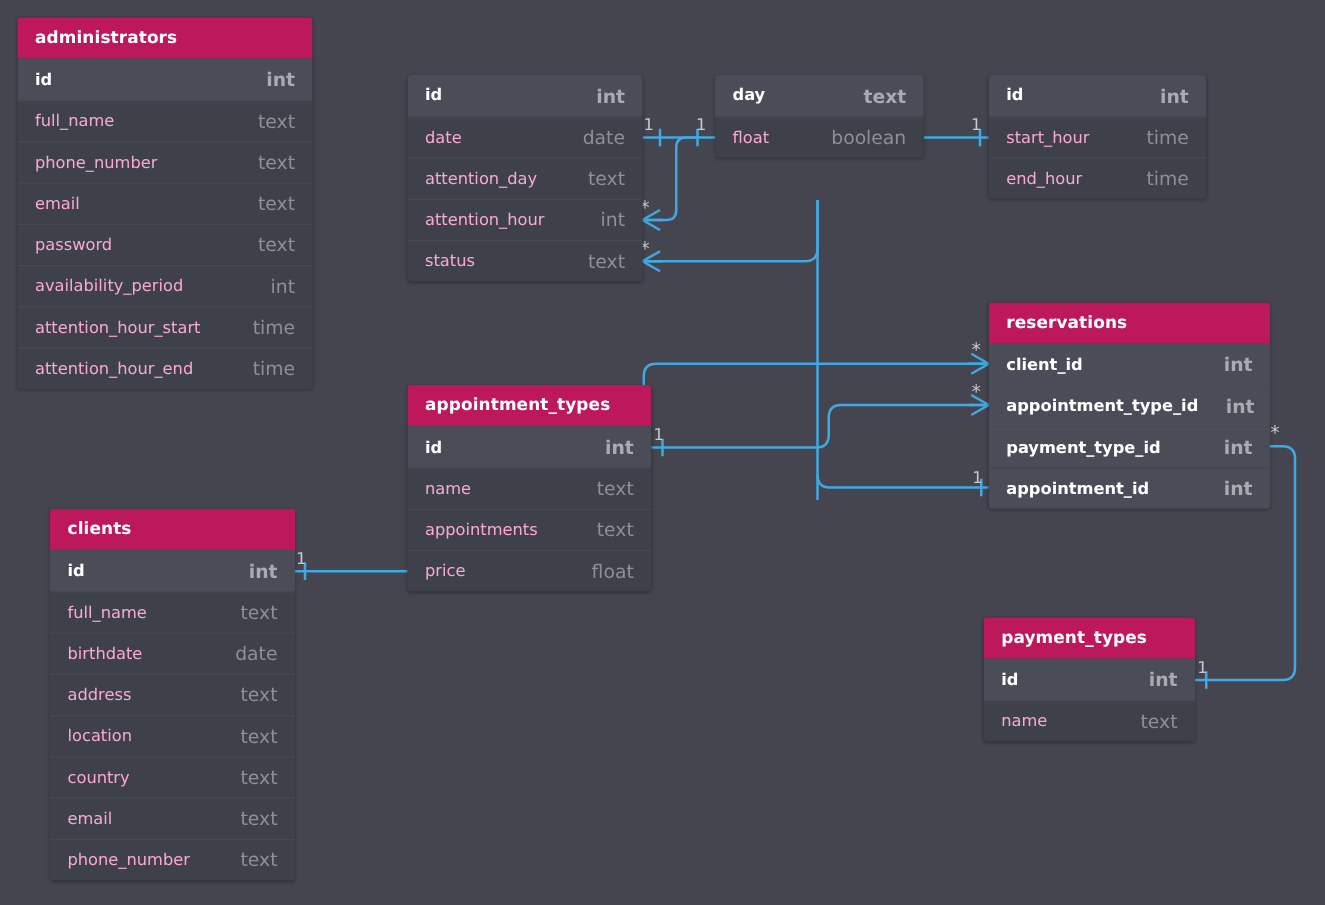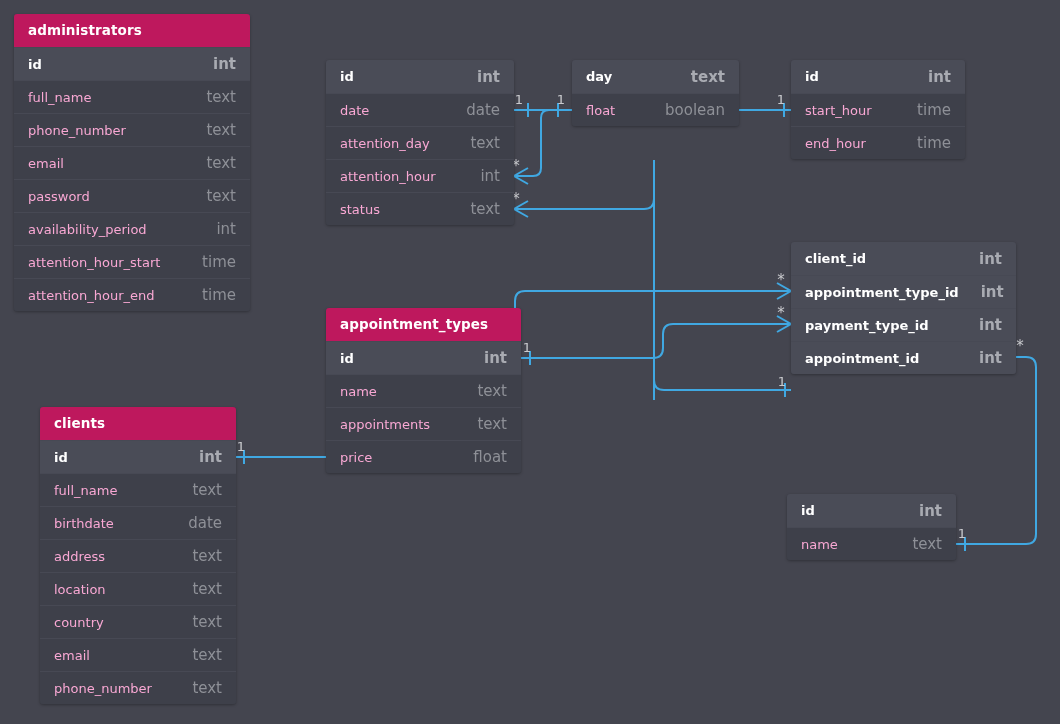--- a/index.html
+++ b/index.html
@@ -266,20 +266,21 @@
         <div class="row">
           <span class="col-name">start_hour</span>
           <span class="col-type">time</span>
         </div>
         <div class="row">
           <span class="col-name">end_hour</span>
           <span class="col-type">time</span>
         </div>
       </div>
       <div class="table" style="left: 791px; top: 242px; width: 225px;">
+        <div class="table-header">reservations</div>
         <div class="row pk">
           <span class="col-name">client_id</span>
           <span class="col-type">int</span>
         </div>
         <div class="row pk">
           <span class="col-name">appointment_type_id</span>
           <span class="col-type">int</span>
         </div>
         <div class="row pk">
           <span class="col-name">payment_type_id</span>
@@ -338,20 +339,21 @@
         <div class="row">
           <span class="col-name">email</span>
           <span class="col-type">text</span>
         </div>
         <div class="row">
           <span class="col-name">phone_number</span>
           <span class="col-type">text</span>
         </div>
       </div>
       <div class="table" style="left: 787px; top: 494px; width: 169px;">
+        <div class="table-header">payment_types</div>
         <div class="row pk">
           <span class="col-name">id</span>
           <span class="col-type">int</span>
         </div>
         <div class="row">
           <span class="col-name">name</span>
           <span class="col-type">text</span>
         </div>
       </div>
     </div>

